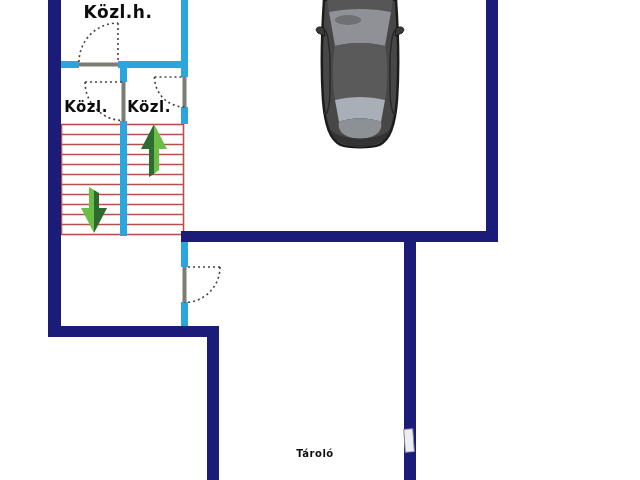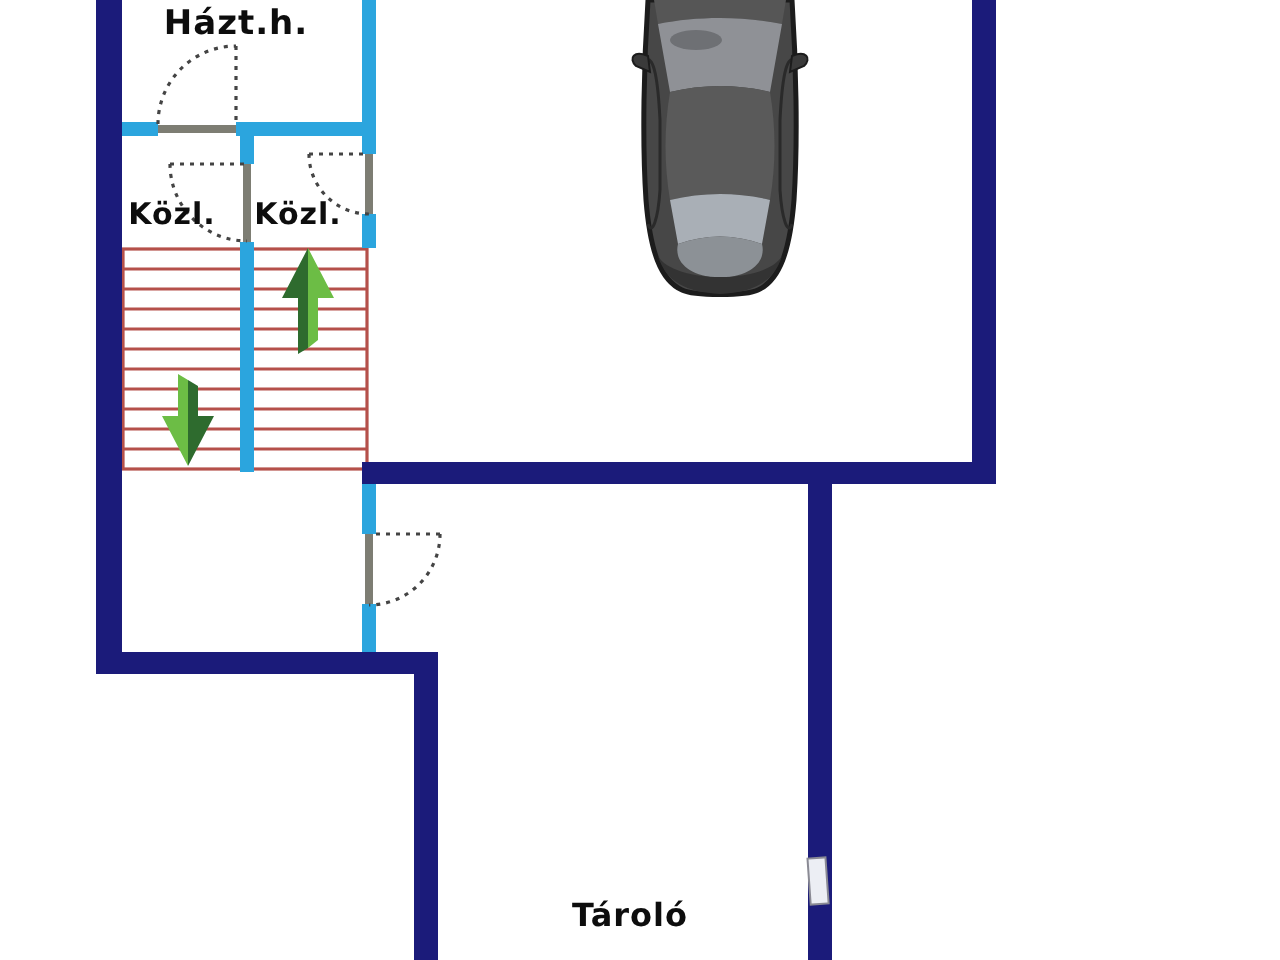--- a/index.html
+++ b/index.html
@@ -16,21 +16,21 @@
     text-align:center;
     font-weight:bold;
     color:#0d0d0d;
     letter-spacing:0.5px;
     white-space:nowrap;
   }
   .lbl-hazth {left:68px; top:2px;   width:100px; font-size:17px;}
   .lbl-kozl1 {left:57px; top:98px;  width:58px;  font-size:15px;}
   .lbl-kozl2 {left:120px;top:98px;  width:58px;  font-size:15px;}
   .lbl-garazs{left:261px;top:172px; width:104px; font-size:17px;}
-  .lbl-tarolo{left:263px;top:448px; width:104px; font-size:16px;}
+  .lbl-tarolo{left:263px;top:448px; width:104px; font-size:10px;}
 
   .ext-wall{fill:var(--exterior-wall,#1b1b7a);}
   .int-wall{fill:var(--interior-wall,#2ba5de);}
   .stair{stroke:var(--stair-line,#b5504a);stroke-width:1.6;fill:none;}
   .door-leaf{stroke:var(--door-leaf,#7d7d73);stroke-width:4;fill:none;}
   .door-arc{stroke:#444;stroke-width:1.6;fill:none;stroke-dasharray:2 3;}
   .arrow-light{fill:var(--arrow-light-green,#6cbd45);}
   .arrow-dark{fill:var(--arrow-dark-green,#2e6b2e);}
 </style>
 </head>
@@ -106,17 +106,17 @@
       <path d="M18,100 C34,96 52,96 68,100 L64,122 C50,117 36,117 22,122 Z" fill="#a9afb6"></path>
       <path d="M22,122 C36,117 50,117 64,122 C66,130 60,138 43,139 C26,138 20,130 22,122 Z" fill="#8c9196"></path>
       <path d="M12,128 C20,142 66,142 74,128 C70,141 60,146 43,147 C26,146 16,141 12,128 Z" fill="#333333"></path>
       <path d="M6,30 C10,28 12,40 13,60 L13,95 C12,110 9,118 7,112" fill="none" stroke="#2a2a2a" stroke-width="1.5"></path>
       <path d="M80,30 C76,28 74,40 73,60 L73,95 C74,110 77,118 79,112" fill="none" stroke="#2a2a2a" stroke-width="1.5"></path>
       <path d="M7,28 C0,25 -3,29 1,33 L8,36 Z" fill="#3a3a3a" stroke="#1c1c1c" stroke-width="1"></path>
       <path d="M79,28 C86,25 89,29 85,33 L78,36 Z" fill="#3a3a3a" stroke="#1c1c1c" stroke-width="1"></path>
     </g>
   </svg>
 
-  <div class="room-label lbl-hazth">Házt.h.</div>
+  <div class="room-label lbl-hazth">Közl.h.</div>
   <div class="room-label lbl-kozl1">Közl.</div>
   <div class="room-label lbl-kozl2">Közl.</div>
   <div class="room-label lbl-tarolo">Tároló</div>
 </div>
 
 </body></html>

